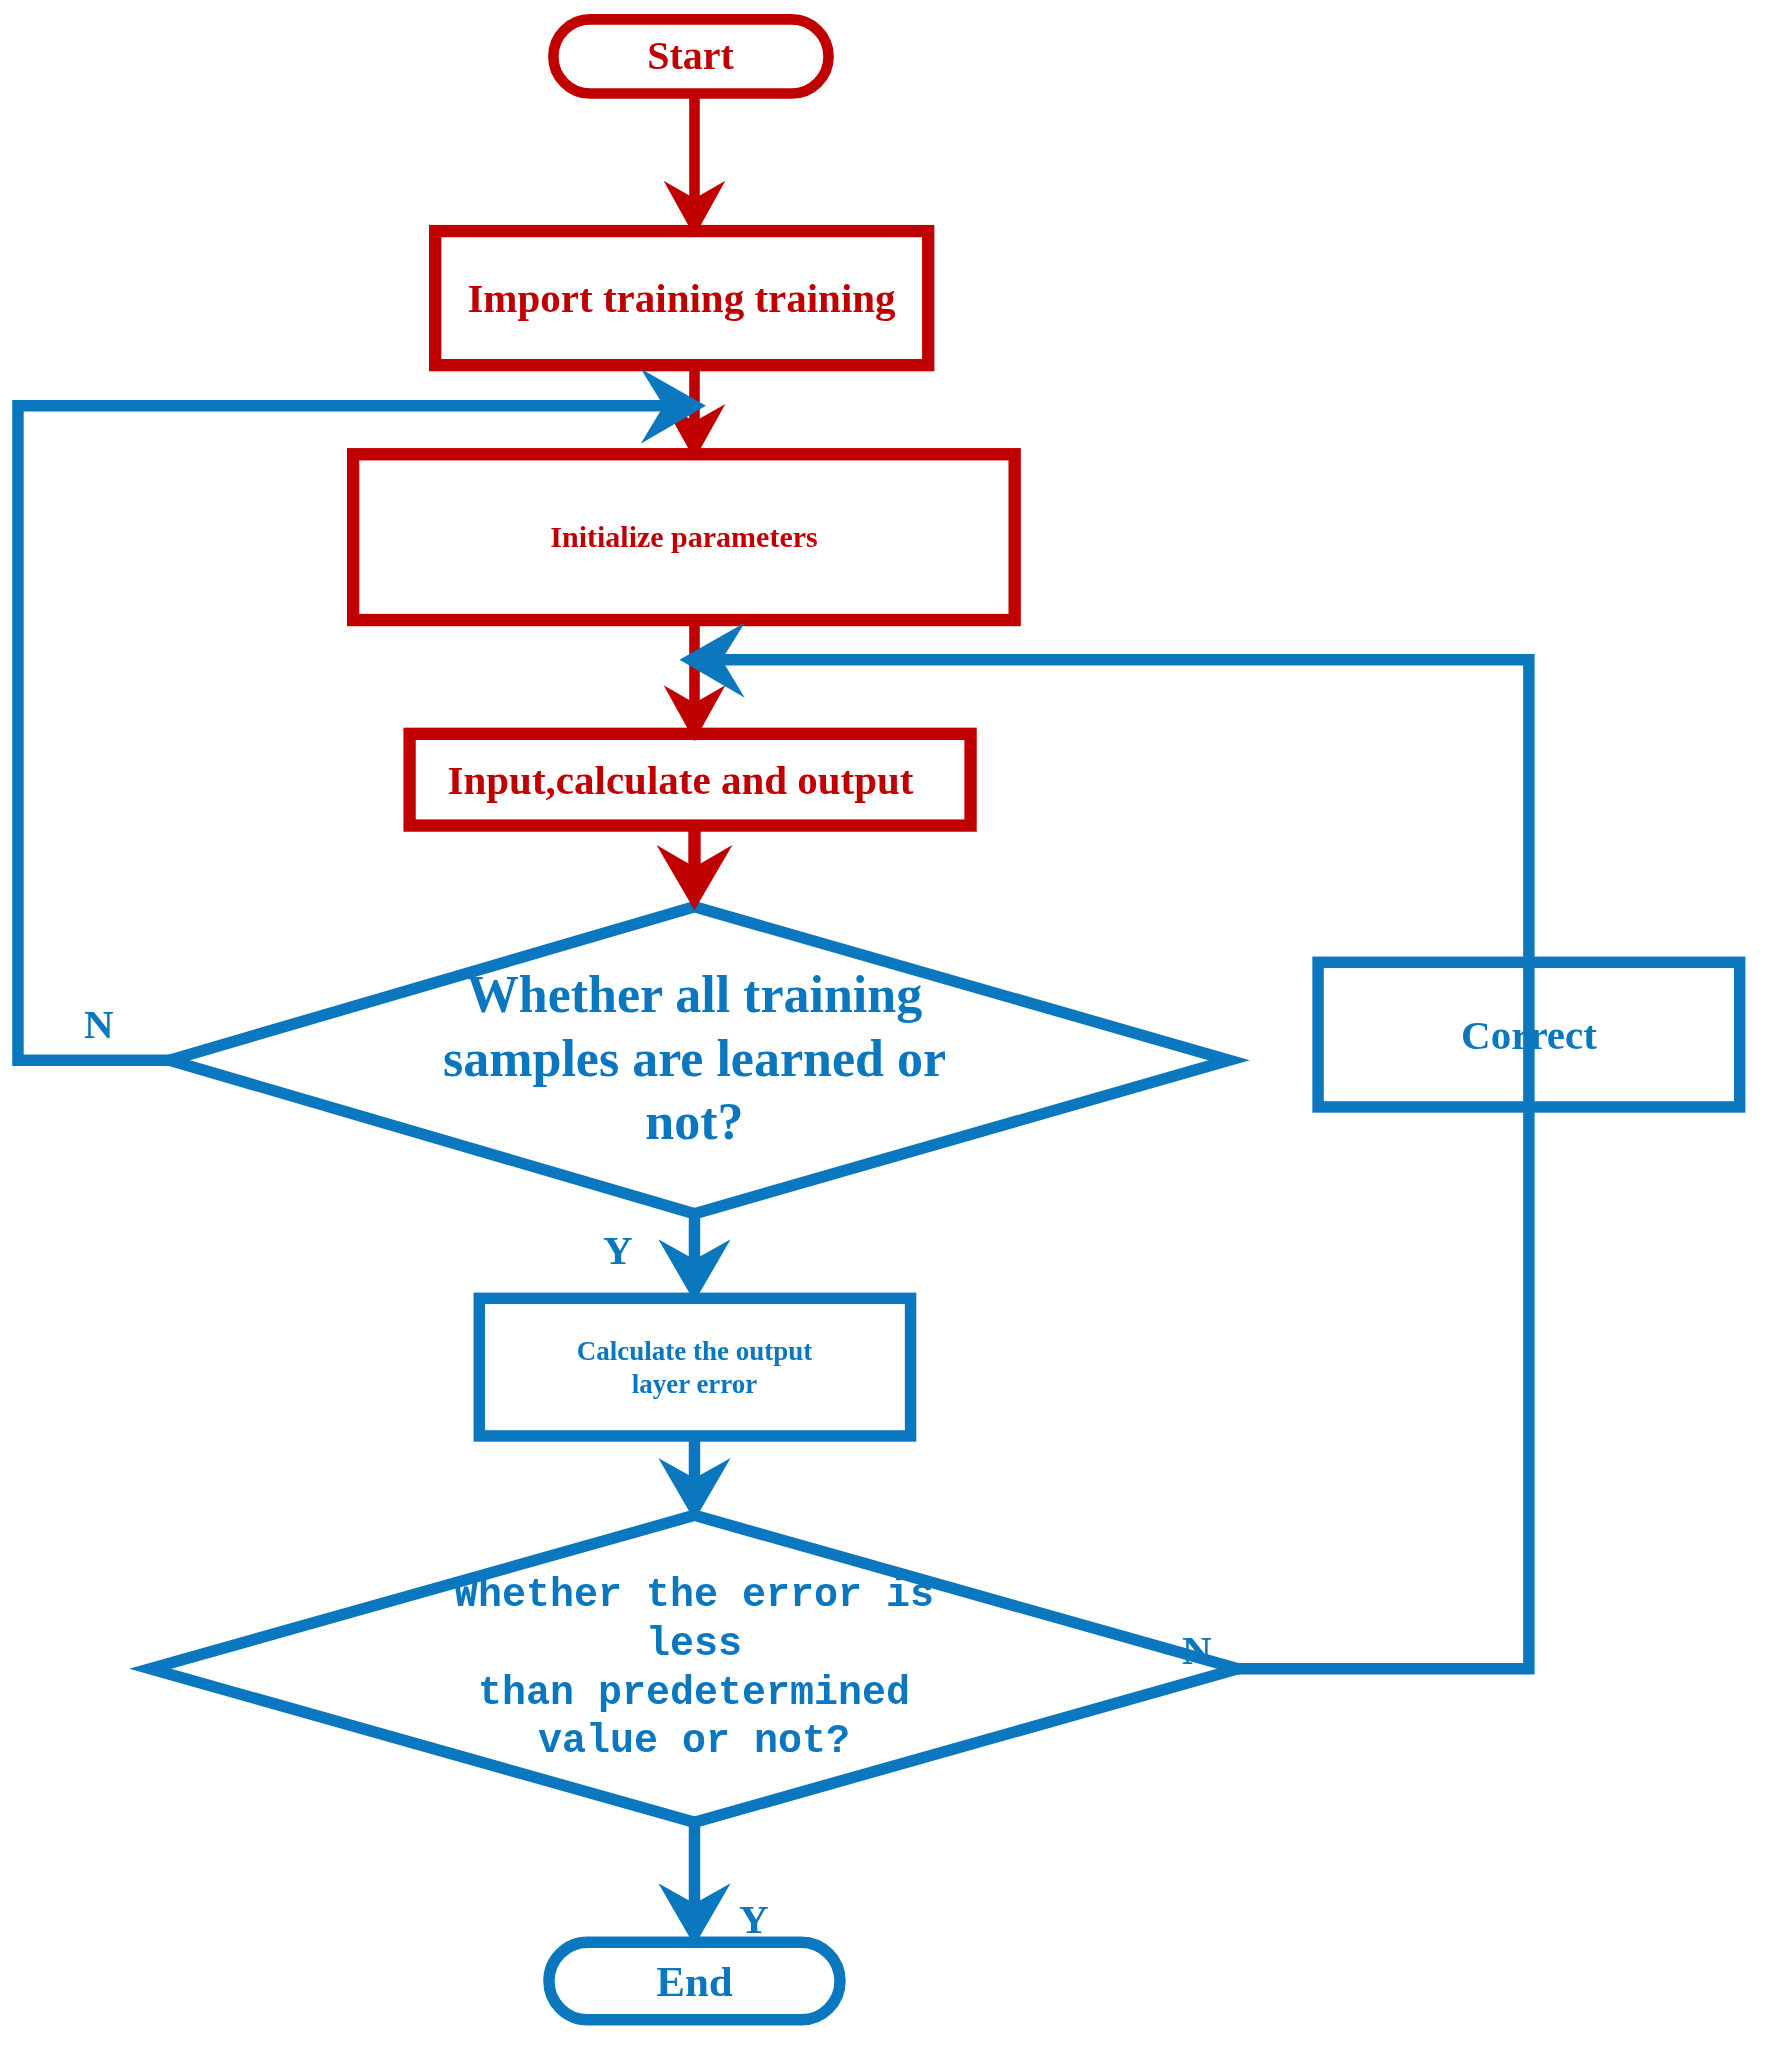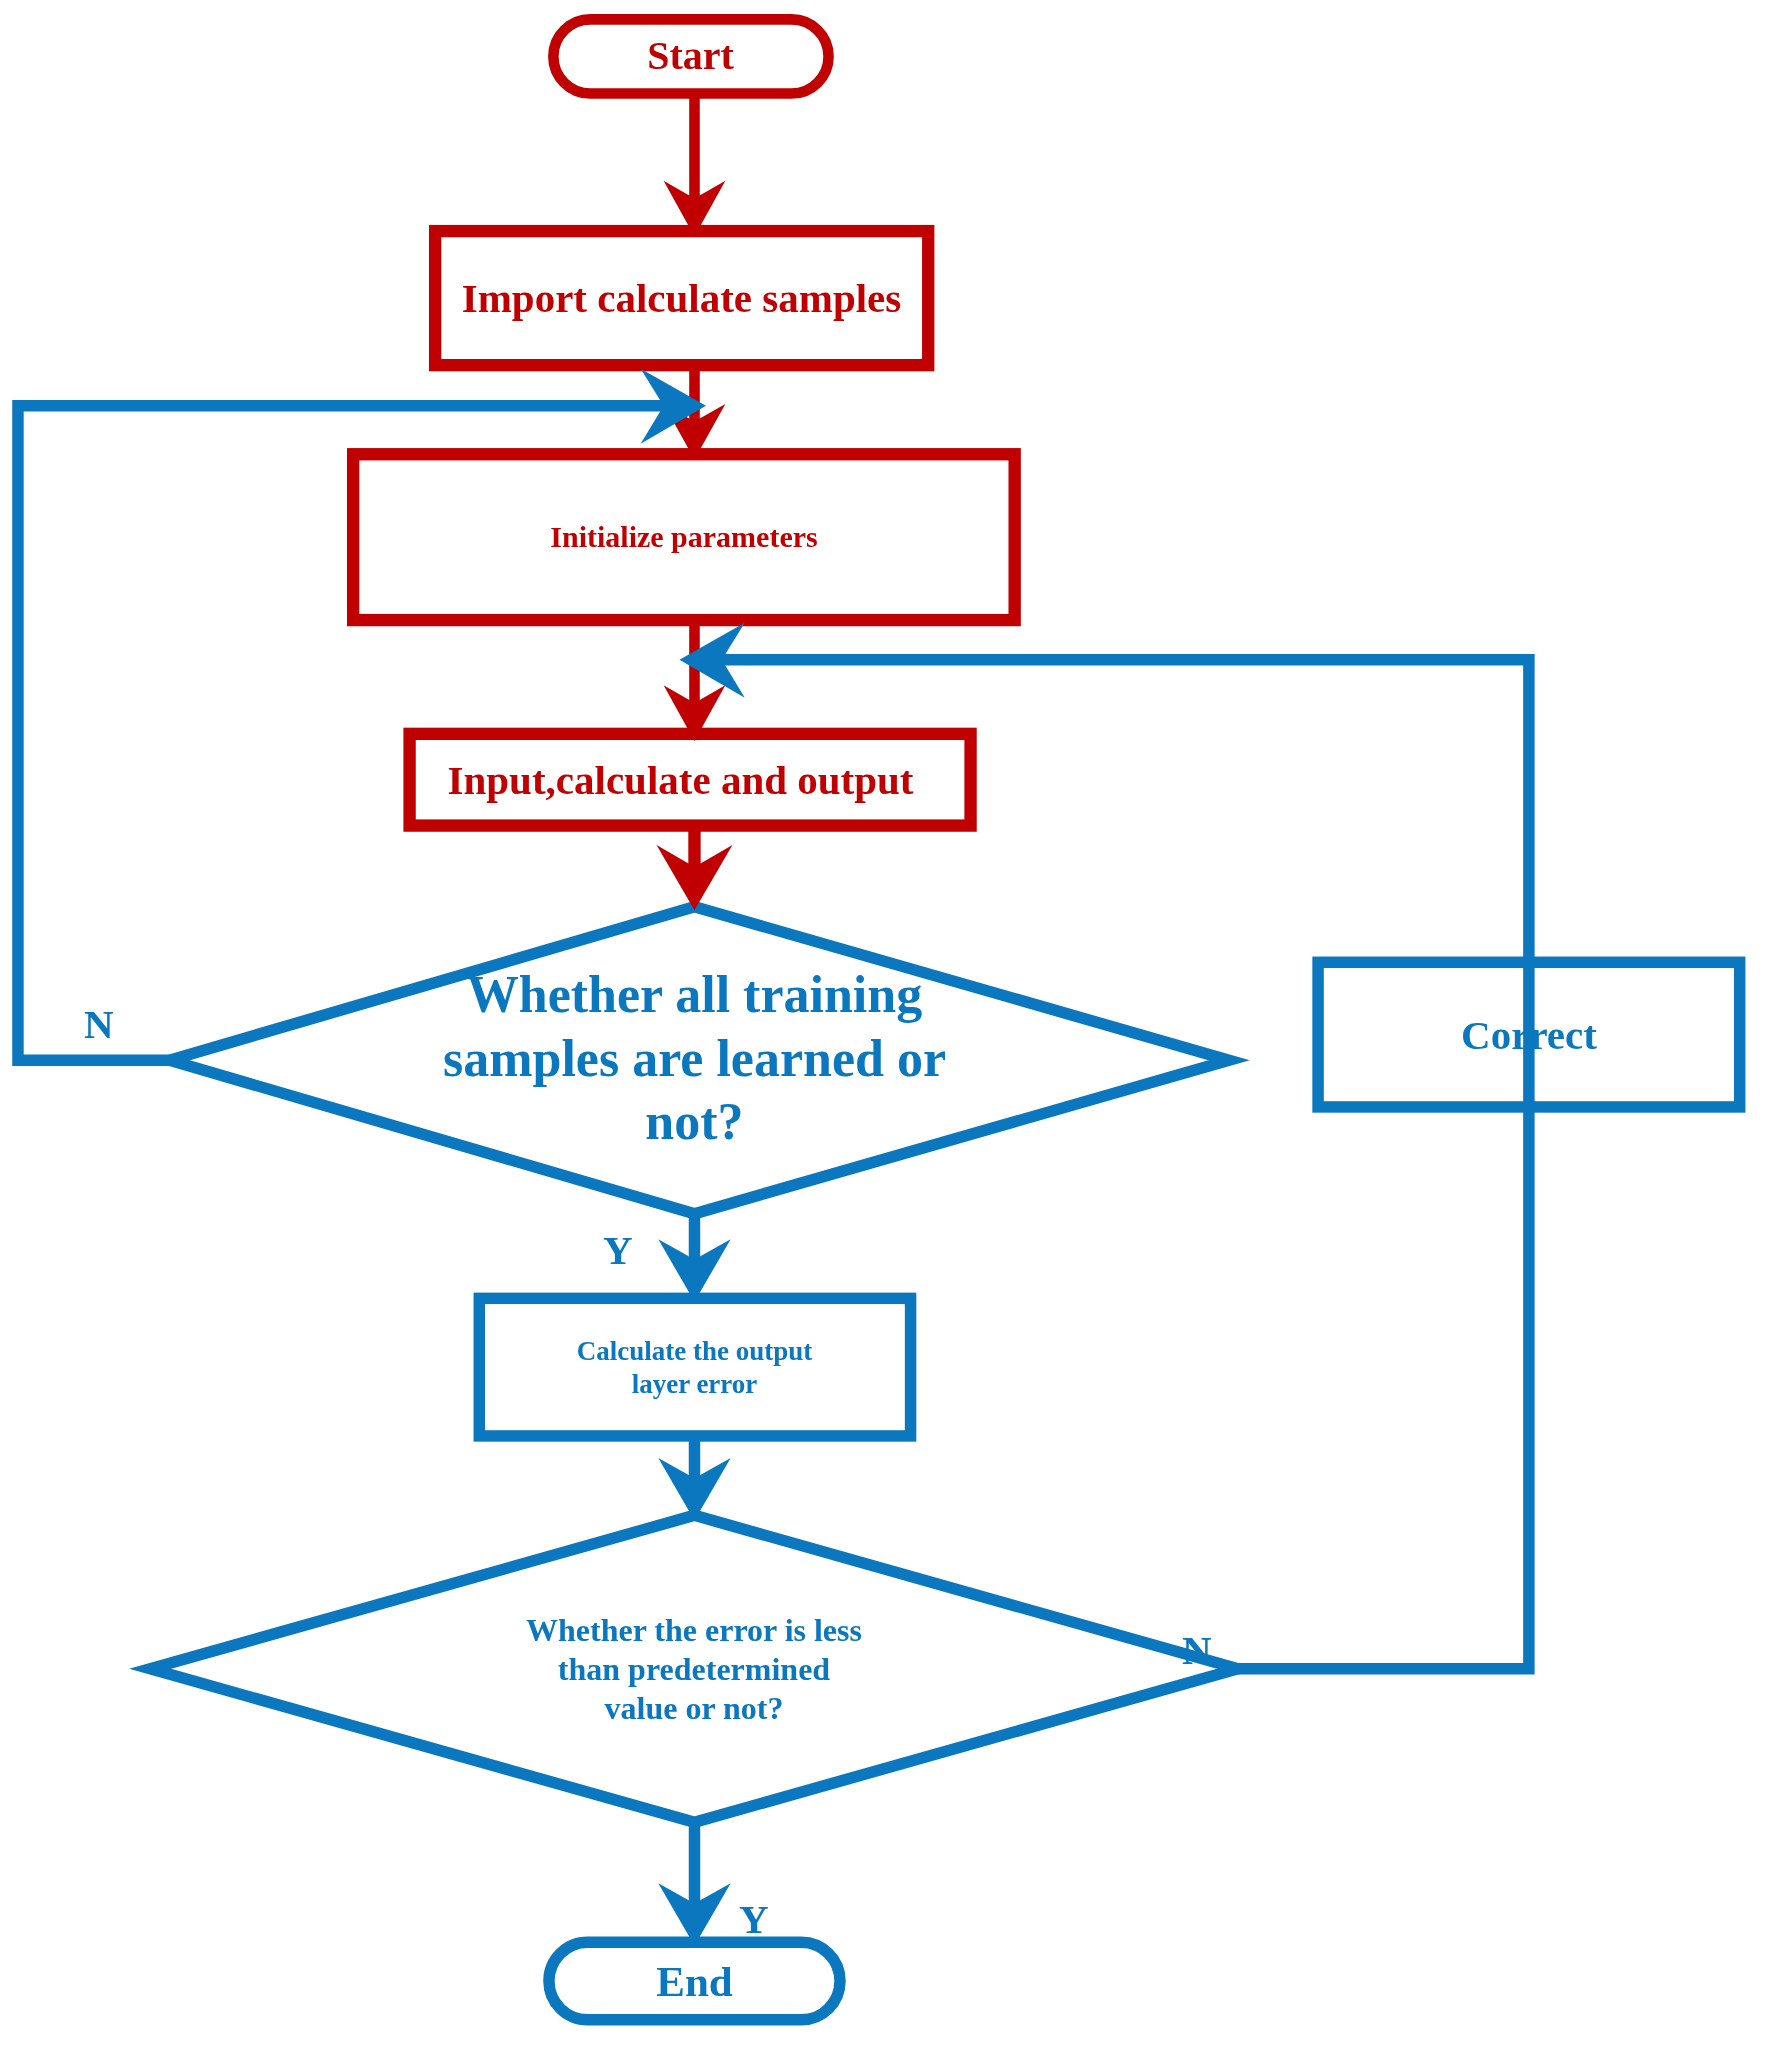--- a/index.html
+++ b/index.html
@@ -94,36 +94,36 @@
     <path d="M 1403,1892 L 1733,1892 L 1733,748 L 800,748" fill="none" stroke="#0B77BE" stroke-width="13" stroke-linejoin="miter"></path>
     <polygon points="770,748 844,706 818,748 844,791" fill="#0B77BE"></polygon>
 
     <line x1="787" y1="2066" x2="787" y2="2182" stroke="#0B77BE" stroke-width="13"></line>
     <polygon points="787,2206 746,2135 787,2158 828,2135" fill="#0B77BE"></polygon>
 
   </svg>
 
   <div class="node-label red-text" style="left:553px; top:19.4px; width:275px; height:74px; font-size:40px;">Start</div>
 
-  <div class="node-label red-text" style="left:435px; top:231px; width:493px; height:134px; font-size:41px;">Import calculate samples</div>
+  <div class="node-label red-text" style="left:435px; top:231px; width:493px; height:134px; font-size:41px;">Import training training</div>
 
   <div class="node-label red-text" style="left:353px; top:454px; width:662px; height:166px; font-size:30px;">Initialize parameters</div>
 
   <div class="node-label red-text" style="left:400px; top:734px; width:561px; height:92px; font-size:41px;">Input,calculate and output</div>
 
   <div class="node-label blue-text" style="left:430px; top:968px; width:529px; height:181px; font-size:52px;">Whether all training
 samples are learned or
 not?</div>
 
   <div class="node-label blue-text" style="left:1318px; top:963px; width:422px; height:145px; font-size:41px;">Correct</div>
 
   <div class="node-label blue-text" style="left:479px; top:1299px; width:431px; height:138px; font-size:27px;">Calculate the output
 layer error</div>
 
-  <div class="node-label blue-text" style="left:416px; top:1579px; width:556px; height:181px; font-size:32px;">Whether the error is less
+  <div class="node-label blue-text" style="left:416px; top:1579px; width:556px; height:181px; font-size:40px;font-family:Liberation Mono, monospace;">Whether the error is less
 than predetermined
 value or not?</div>
 
   <div class="node-label blue-text" style="left:549px; top:1943px; width:291px; height:78px; font-size:43px;">End</div>
 
   <div class="edge-label" style="left:84px; top:1000px;">N</div>
 
   <div class="edge-label" style="left:603px; top:1226px;">Y</div>
 
   <div class="edge-label" style="left:1182px; top:1626px;">N</div>

